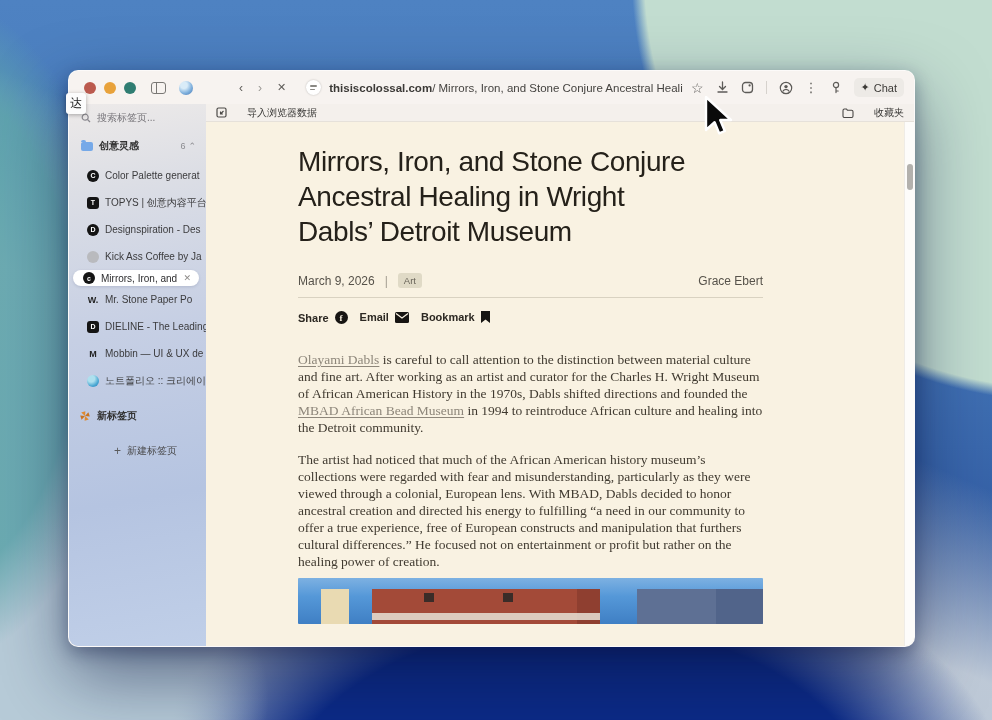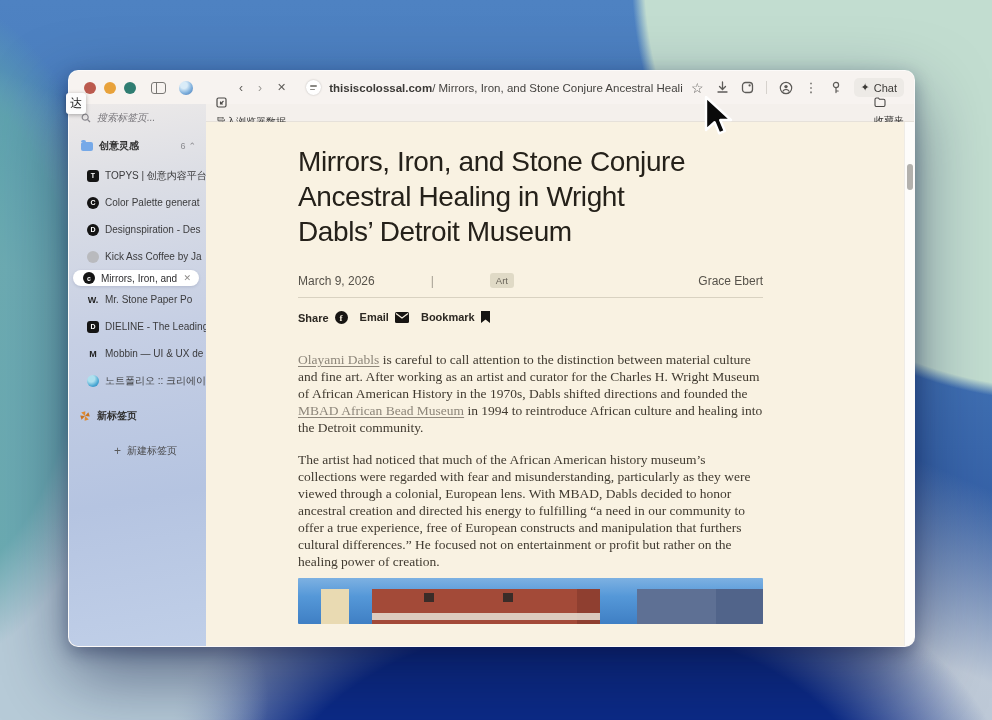--- a/index.html
+++ b/index.html
@@ -53,21 +53,21 @@
   .chat-btn { display:flex; align-items:center; gap:4px; font-size:11px; color:#3c3a37;
               background:#edeae6; border-radius:5px; padding:3px 7px; }
 
   
   .wbody { flex:1; display:flex; min-height:0; }
 
   
   .sidebar { width:137px; flex:0 0 137px; padding-top:5px; font-size:10px; color:#3c3c3e;
     background:linear-gradient(170deg, #edeae9 0%, #dcdee5 16%, #c6cfe4 42%, #b5c4e1 72%, #c0cfe8 100%); }
   .srow { display:flex; align-items:center; gap:6px; height:18px; padding-left:12px; }
-  .search-row { color:#77757a;font-style:italic; }
+  .search-row { color:#77757a; }
   .group-row { margin-top:9px; height:20px; font-weight:bold; color:#333; }
   .group-count { margin-left:auto; padding-right:10px; font-weight:normal; color:#8b8b90; font-size:9px; display:flex; gap:3px; align-items:center; }
   .folder { width:12px; height:9px; border-radius:2px; background:#76a9e8; position:relative; }
   .folder::before { content:""; position:absolute; top:-2px; left:0; width:5px; height:2.5px; background:#76a9e8; border-radius:2px 2px 0 0; }
   .items { margin-top:6px; }
   .item { display:flex; align-items:center; gap:6px; height:27px; padding-left:18px; }
   .item-label { flex:1; min-width:0; white-space:nowrap; overflow:hidden; color:#3b3b3d; }
   .item.active { background:#fff; border-radius:12px; margin:0 7px 0 4px; padding-left:10px; height:16px;
                  box-shadow:0 1px 3px rgba(60,70,110,.18); }
   .item.active .item-label { color:#2d2d2f; }
@@ -82,27 +82,27 @@
   .fv.blue { border-radius:50%; background:radial-gradient(circle at 35% 30%, #aee0ee 0 30%, #49a7d2 65%, #2877b8 100%); }
   .newtab-row { margin-top:12px; padding-left:10px; font-weight:bold; color:#333; height:20px; }
   .addtab-row { margin-top:16px; padding-left:45px; color:#4a4a4c; }
   .plus { font-size:12px; color:#5a5a5c; }
   .pinwheel { width:12px; height:12px; }
 
   
   .content { flex:1; display:flex; flex-direction:column; min-width:0; }
   .bmbar { height:18px; flex:0 0 18px; background:#f4f0ec; border-bottom:1px solid #e6e1da;
            display:flex; align-items:center; justify-content:space-between; padding:0 10px; font-size:10px; color:#3a3937; }
-  .bm-left, .bm-right { display:flex; align-items:flex-start; gap:7px;flex-direction:column; }
+  .bm-left, .bm-right { display:flex; align-items:center; gap:20px; }
 
   .page { flex:1; position:relative; background:#f9f2e2; overflow:hidden; }
   .caption { padding:3px 0 0 10px; font-size:10px; color:#6c675d; }
   .article { margin:22px 0 0 92px; width:465px; }
   .article h1 { font-size:28px; line-height:35px; letter-spacing:-0.4px; font-weight:500; color:#25211a; }
-  .meta { margin-top:24px; display:flex; align-items:center; font-size:12px; color:#56524a;gap:46px; }
+  .meta { margin-top:24px; display:flex; align-items:center; font-size:12px; color:#56524a; }
   .meta .sep { margin:0 10px; color:#a39d90; }
   .badge { background:#e0dac6; color:#6a655a; font-size:9.5px; padding:2px 6px; border-radius:3px; }
   .author { margin-left:auto; }
   .rule { border:none; border-top:1px solid #d9d2c1; margin-top:9px; }
   .share-row { margin-top:13px; display:flex; align-items:flex-start; gap:12px; font-size:11px; font-weight:bold; color:#2c2822; }
   .share-item { display:flex; align-items:center; gap:6px; }
   .fb { width:13px; height:13px; border-radius:50%; background:#171512; color:#f9f2e2; font-size:9px;
         display:flex; align-items:center; justify-content:center; font-family:"Liberation Serif", serif; }
   .article p { margin-top:15px; font-family:"Liberation Serif", serif; font-size:13.5px; line-height:17px; color:#403a30; }
   .article p.first { margin-top:27px; }
@@ -201,26 +201,26 @@
           <span class="folder"></span>
           <span>创意灵感</span>
           <span class="group-count">
             <span>6</span>
             <span>⌃</span>
           </span>
         </div>
 
         <div class="items">
           <div class="item">
+            <span class="fv ci">C</span>
+            <span class="item-label">Color Palette generat</span>
+          </div>
+          <div class="item">
             <span class="fv sq">T</span>
             <span class="item-label">TOPYS | 创意内容平台</span>
-          </div>
-          <div class="item">
-            <span class="fv ci">C</span>
-            <span class="item-label">Color Palette generat</span>
           </div>
           <div class="item">
             <span class="fv ci">D</span>
             <span class="item-label">Designspiration - Des</span>
           </div>
           <div class="item">
             <span class="fv gray"></span>
             <span class="item-label">Kick Ass Coffee by Ja</span>
           </div>
           <div class="item active">

